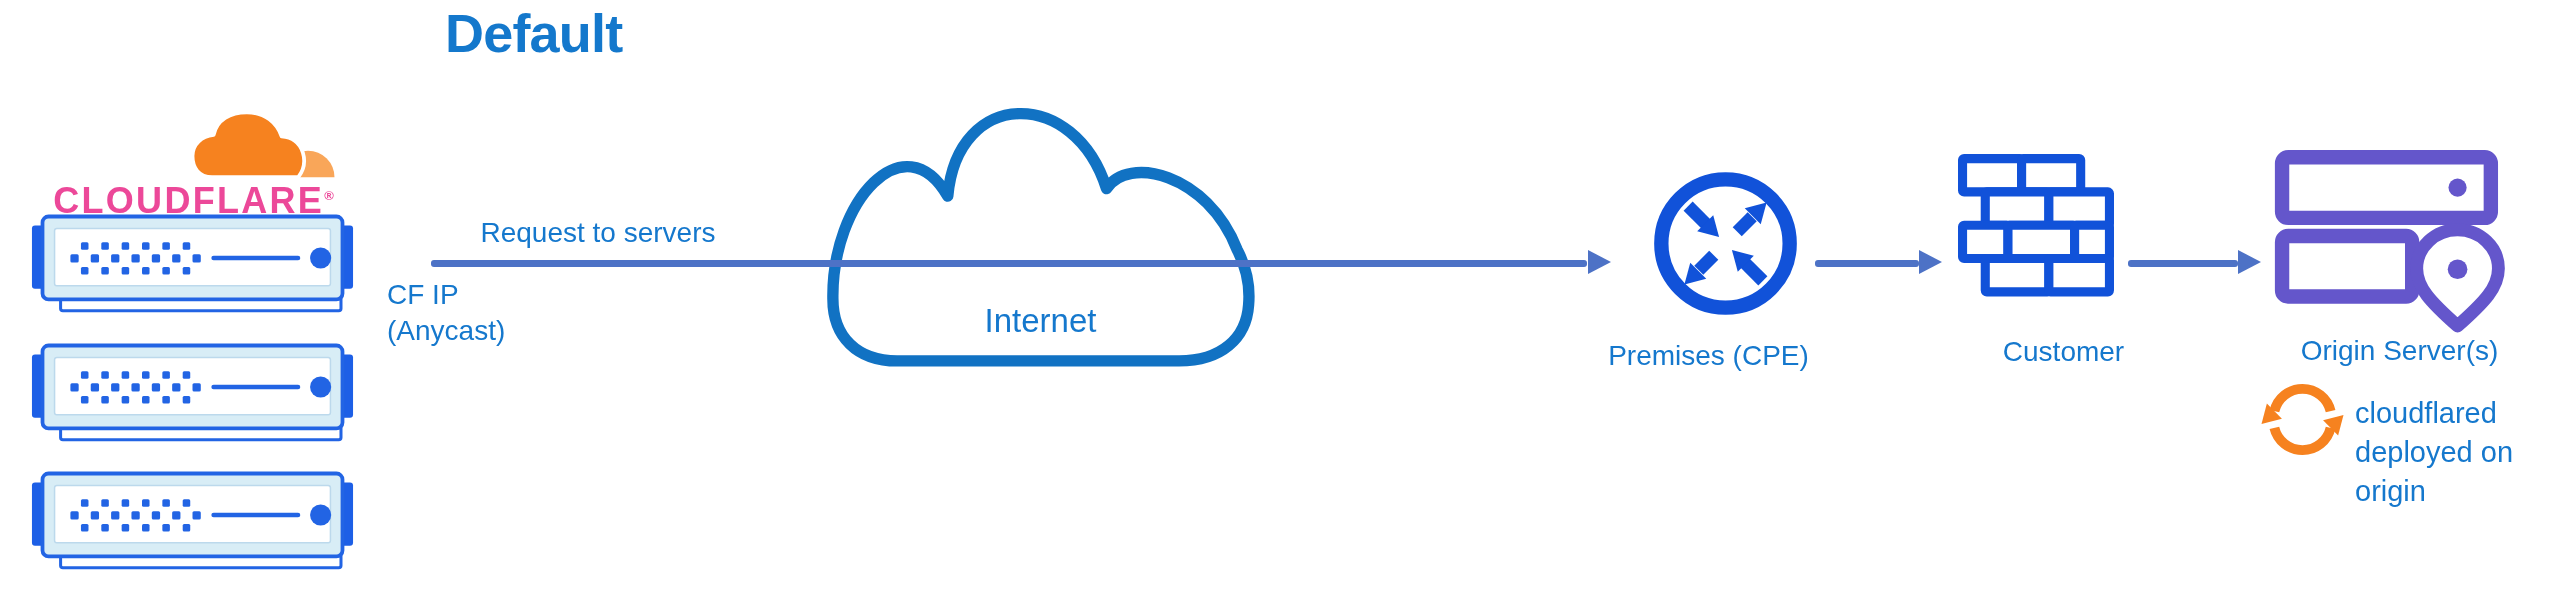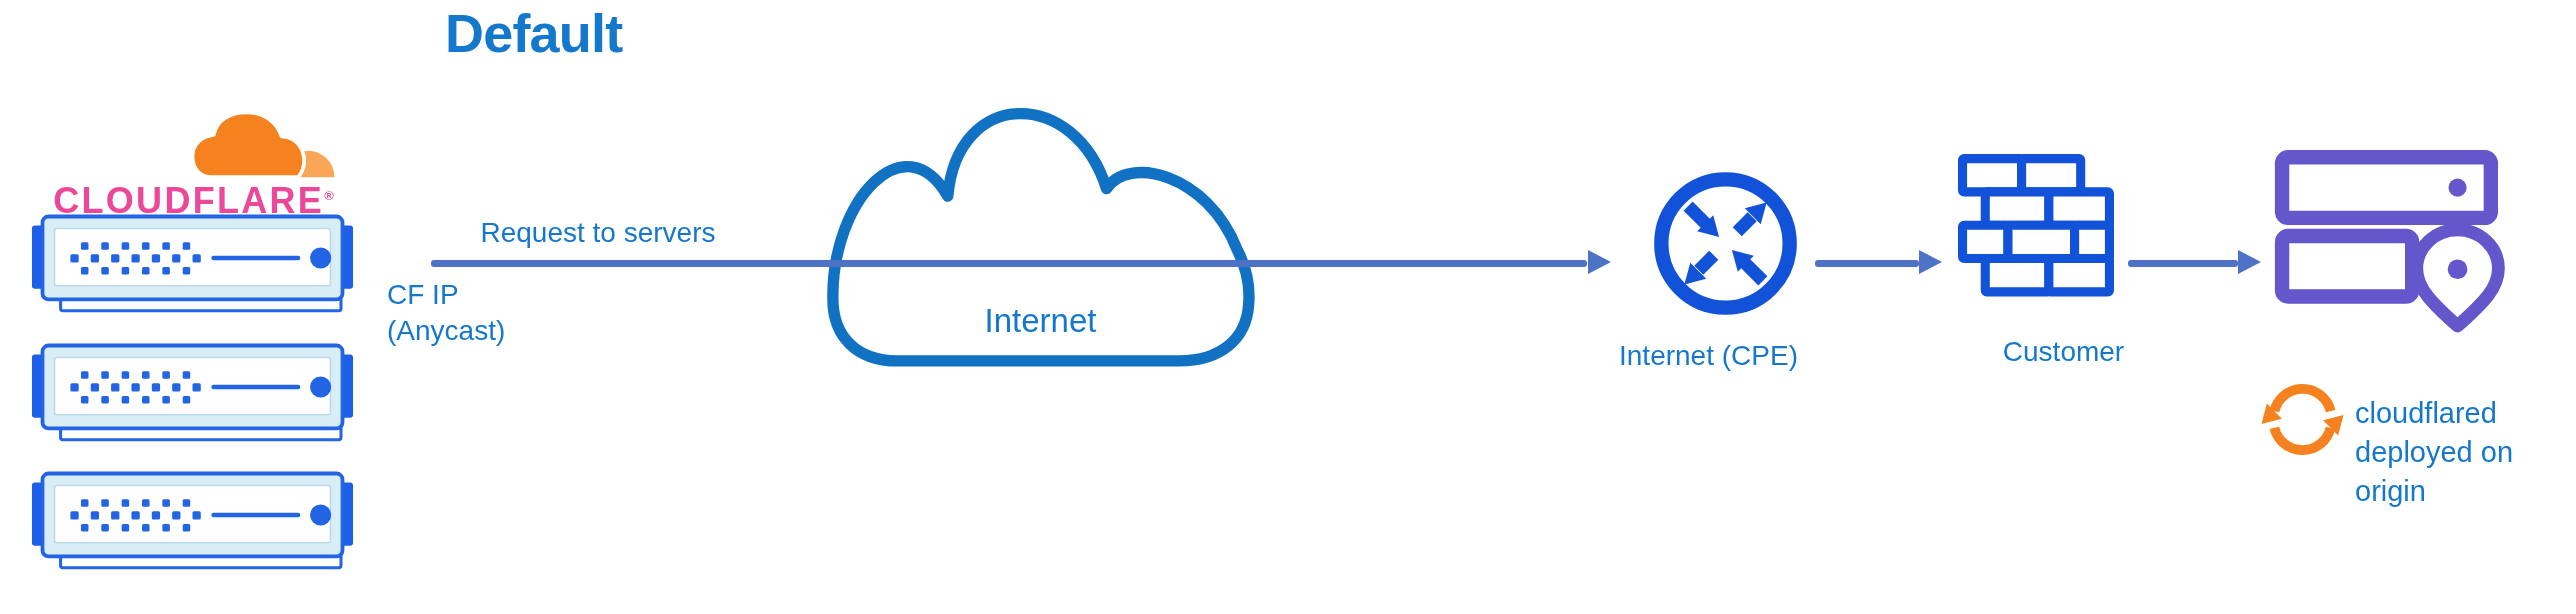--- a/index.html
+++ b/index.html
@@ -192,21 +192,21 @@
       <polygon points="-12,0 -38,-15 -38,15" stroke="none"></polygon>
       <line x1="0" y1="-22" x2="0" y2="-50"></line>
       <polygon points="0,-77 -15,-51 15,-51" stroke="none"></polygon>
       <line x1="0" y1="22" x2="0" y2="50"></line>
       <polygon points="0,77 -15,51 15,51" stroke="none"></polygon>
       <line x1="70" y1="0" x2="36" y2="0"></line>
       <polygon points="12,0 38,-15 38,15" stroke="none"></polygon>
     </g>
   </svg>
   <div class="lbl center" style="left:1540px;top:338px;width:337px;">
-    <div>Internet (CPE)</div>
+    <div>Premises (CPE)</div>
   </div>
 
   <div class="arrow-line" style="left:1815px;top:260px;width:104px;"></div>
   <div class="arrow-head" style="left:1919px;top:250px;"></div>
 
   <svg class="abs" style="left:1958px;top:154px;" width="156" height="147" viewBox="0 0 206 194">
     <g fill="#ffffff" stroke="#1152d9" stroke-width="12" stroke-linejoin="round">
       <rect x="6" y="6" width="78" height="44" rx="2"></rect>
       <rect x="84" y="6" width="78" height="44" rx="2"></rect>
       <rect x="36" y="50" width="84" height="44" rx="2"></rect>
@@ -229,20 +229,21 @@
     <g fill="#ffffff" stroke="#6456cb" stroke-width="19" stroke-linejoin="round">
       <rect x="12" y="12" width="276" height="80" rx="8"></rect>
       <rect x="12" y="116" width="172" height="80" rx="8"></rect>
     </g>
     <circle cx="244" cy="52" r="12" fill="#6456cb"></circle>
     <g transform="translate(244,162)">
       <path d="M0,-54 C-30,-54 -54,-31 -54,-3 C-54,22 -36,41 0,73 C36,41 54,22 54,-3 C54,-31 30,-54 0,-54 Z" fill="#ffffff" stroke="#6456cb" stroke-width="17" stroke-linejoin="round"></path>
       <circle cx="0" cy="-2" r="13" fill="#6456cb"></circle>
     </g>
   </svg>
+  <div class="lbl center" style="left:2248px;top:333px;width:303px;">Origin Server(s)</div>
 
   <svg class="abs" style="left:2263px;top:380px;" width="79" height="79" viewBox="-52 -52 104 104">
     <g stroke="#f6821f" fill="none" stroke-width="13">
       <path d="M 37 -11 A 38 38 0 0 0 -37 -11"></path>
       <path d="M -37 11 A 38 38 0 0 0 37 11"></path>
     </g>
     <g fill="#f6821f">
       <g transform="translate(-37,-11) rotate(135)">
           <polygon points="0,-14 24,0 0,14"></polygon>
         </g>

